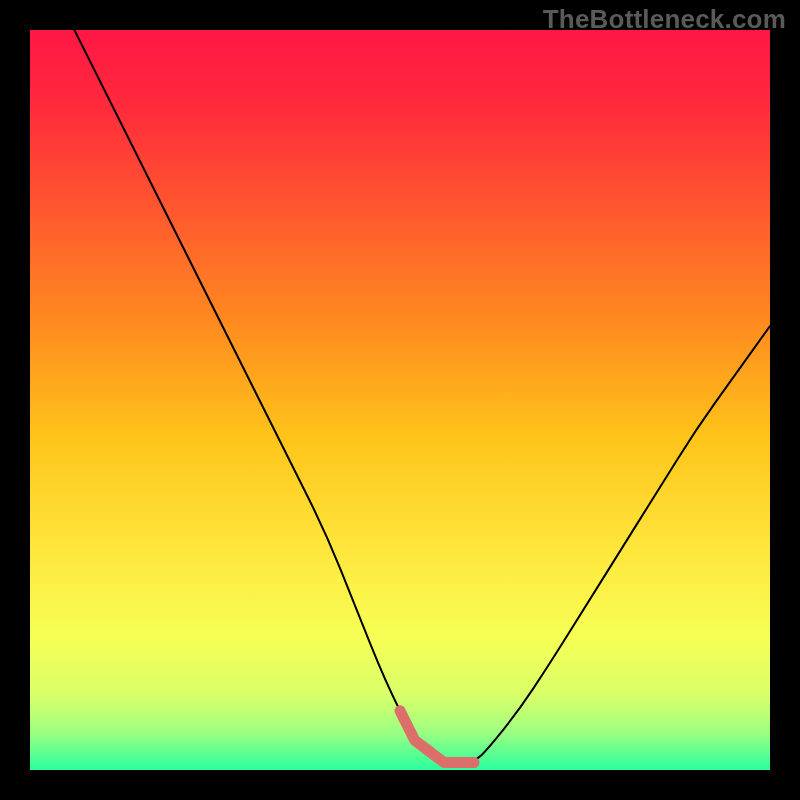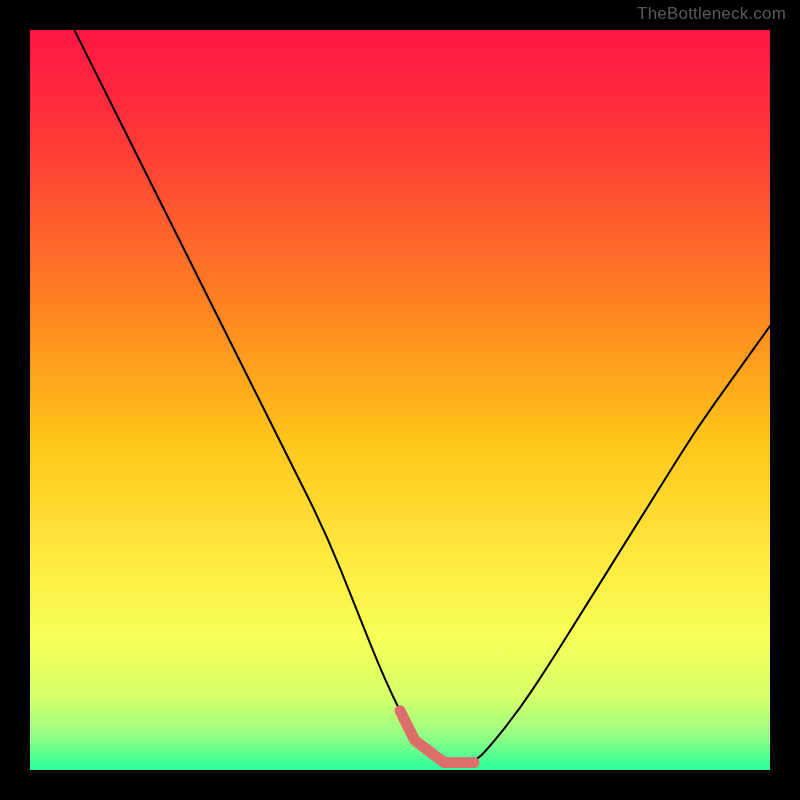--- a/index.html
+++ b/index.html
@@ -15,22 +15,22 @@
     position: relative;
     width: 800px;
     height: 800px;
     background: #000;
   }
   .watermark {
     position: absolute;
     top: 4px;
     right: 14px;
     color: #5a5a5a;
-    font-size: 17px;
-    font-weight: 400;
+    font-size: 26px;
+    font-weight: 700;
     letter-spacing: 0.2px;
     z-index: 10;
   }
   .plot-wrap {
     position: absolute;
     left: 30px;
     top: 30px;
     width: 740px;
     height: 740px;
   }

